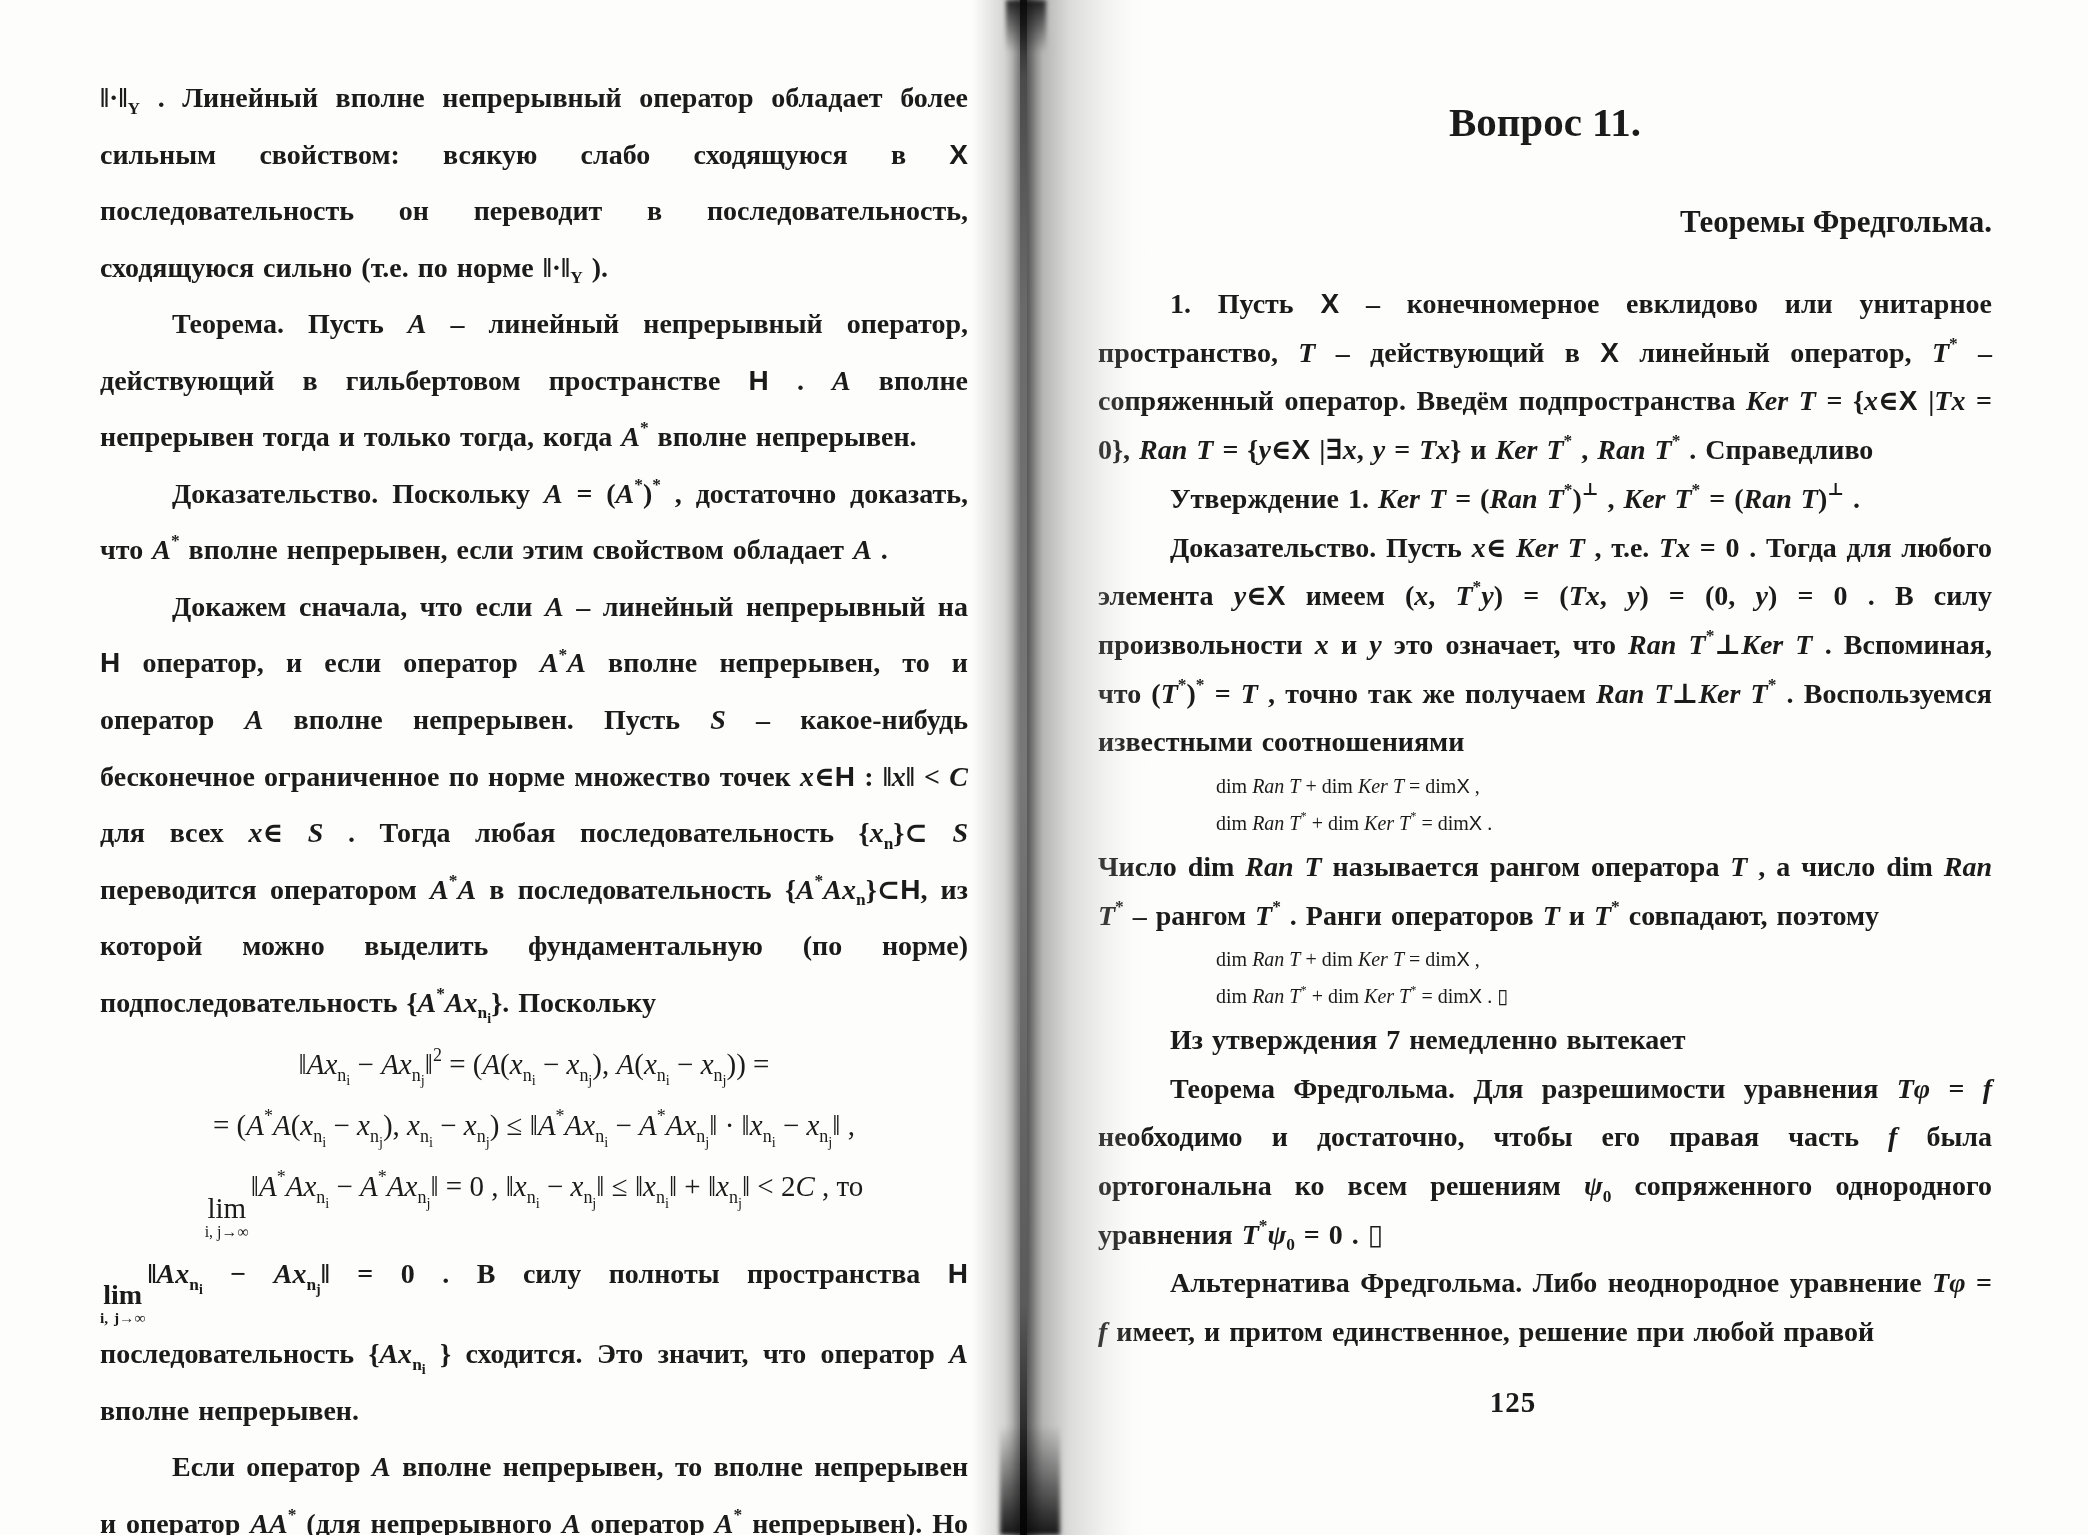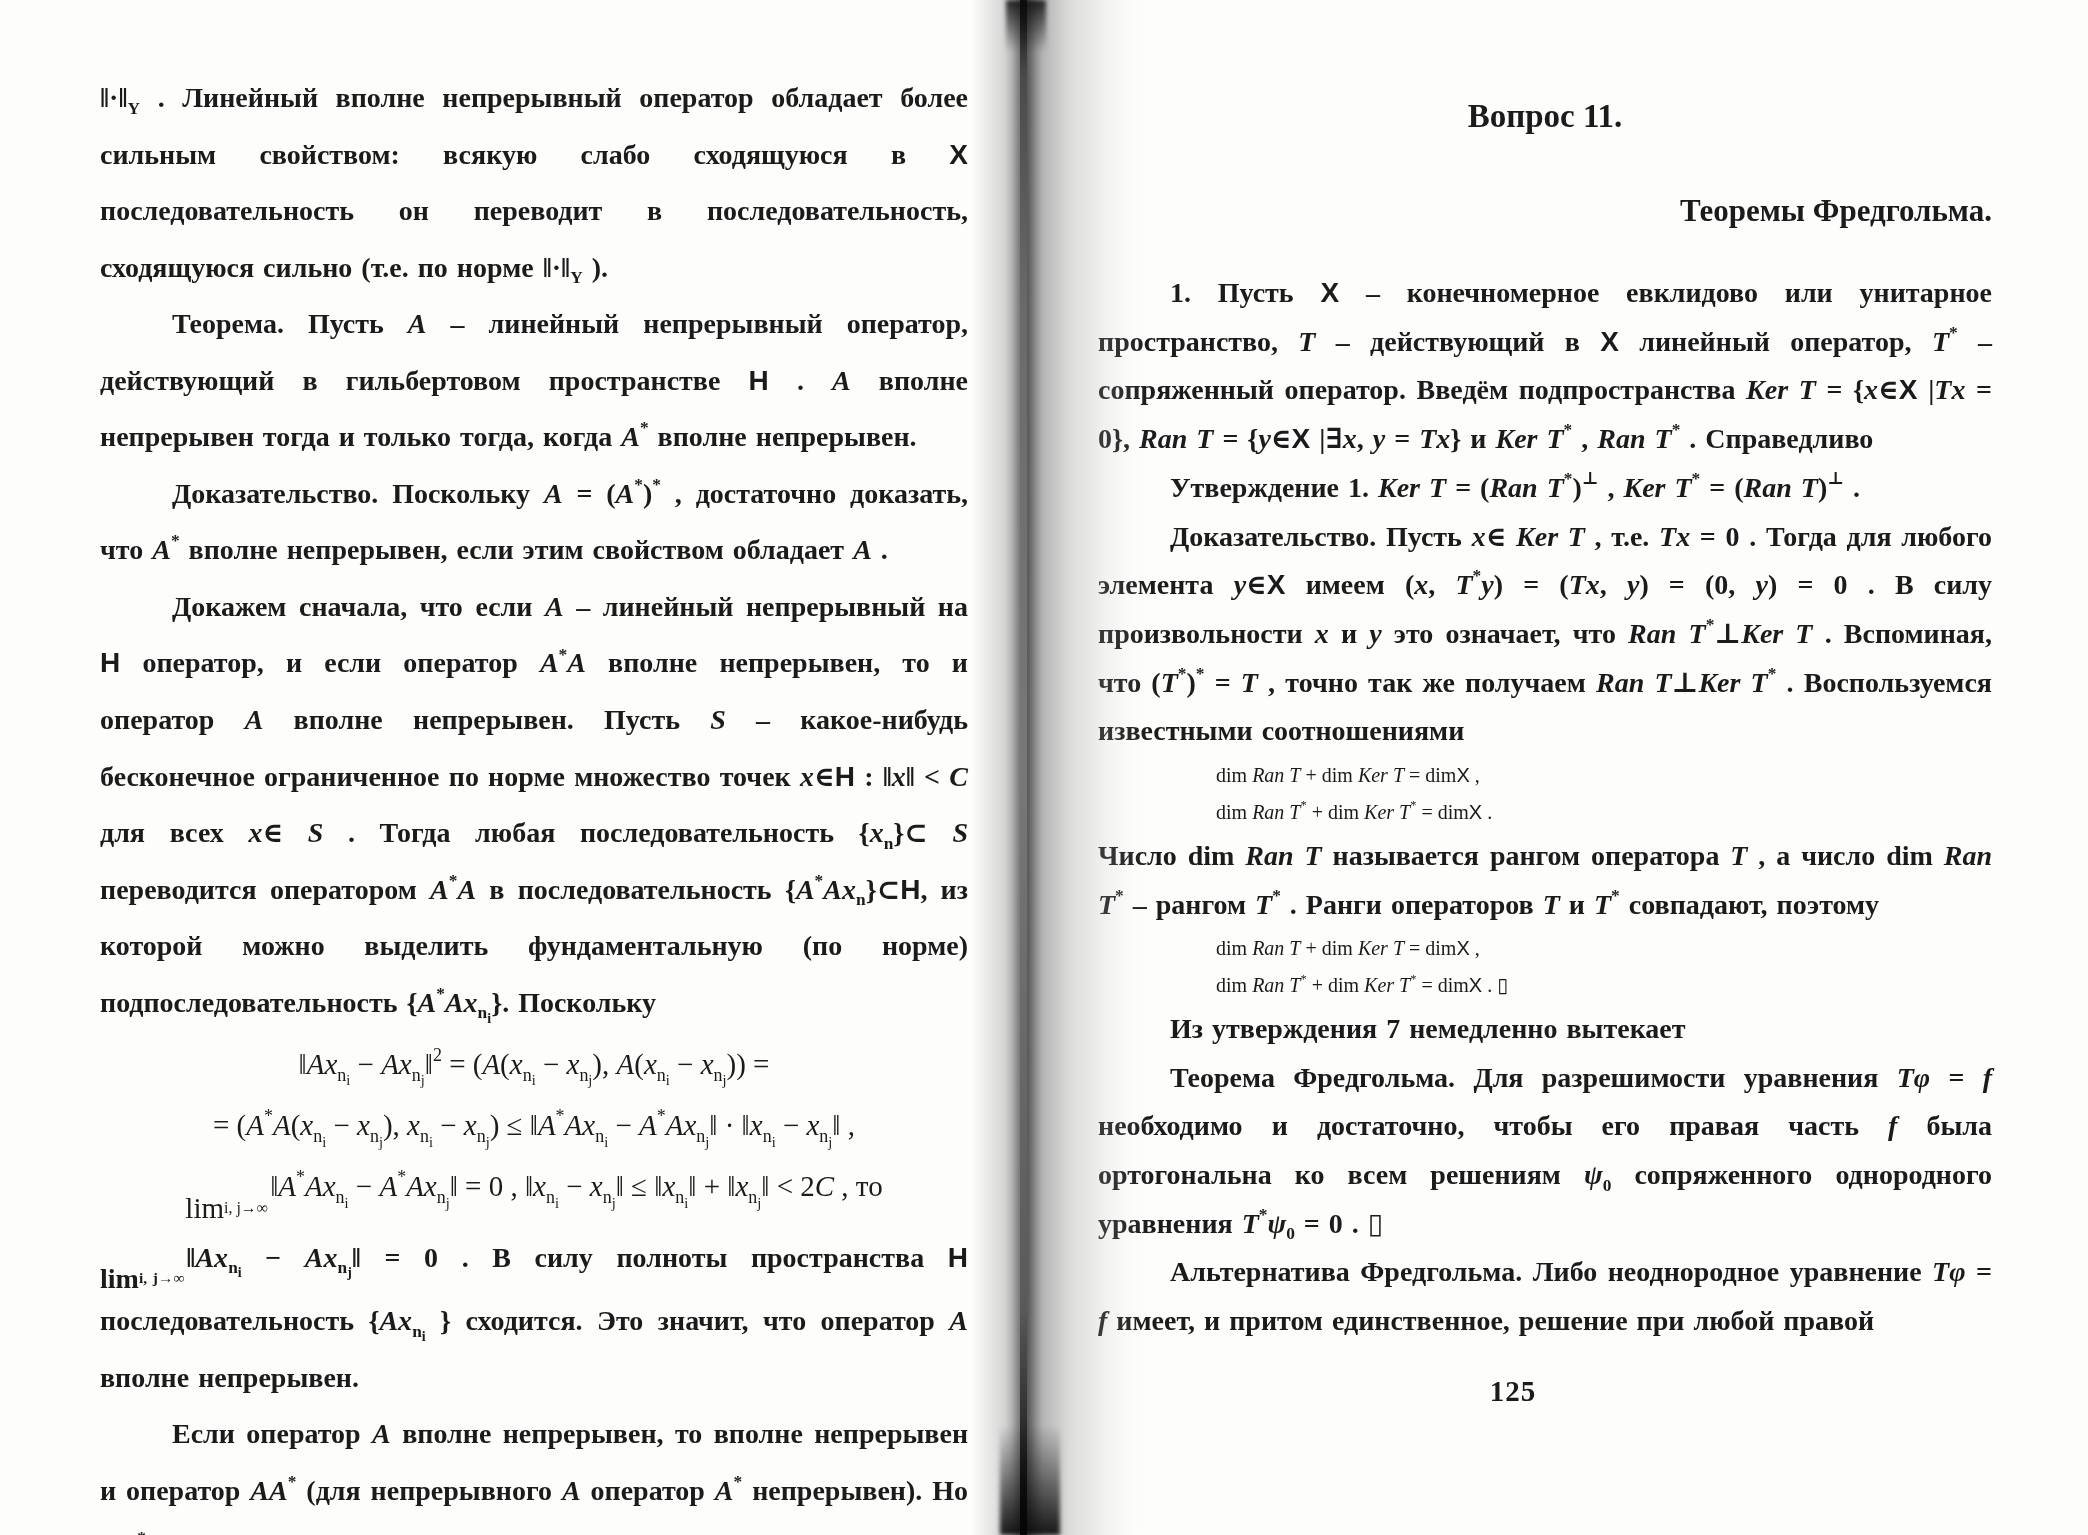--- a/index.html
+++ b/index.html
@@ -15,33 +15,33 @@
   p{margin:0;padding:0;}
   .para{
     font-size:28px;line-height:2.02;text-align:justify;
     word-spacing:2px;
     font-weight:bold;
   }
   .right-page .para{line-height:1.74;}
   .ind{text-indent:72px;}
   .eq{font-size:29px;line-height:1.9;text-align:center;margin:6px 0;}
   .eq-left{font-size:20px;line-height:1.74;text-align:left;padding-left:118px;margin:2px 0;}
-  .title{font-size:33px;font-weight:bold;text-align:center;margin:28px 0 0 0;}
+  .title{font-size:41px;font-weight:bold;text-align:center;margin:28px 0 0 0;}
   .subtitle{font-size:31px;font-weight:bold;text-align:right;margin:58px 0 40px 0;}
   .pagenum{
     position:absolute;bottom:-62px;width:100%;text-align:center;
     font-size:29px;letter-spacing:1px;font-weight:bold;
   }
   .right-page .pagenum{transform:translateX(-32px);}
   sup{font-size:62%;line-height:0;position:relative;top:-0.15em;vertical-align:super;}
   sub{font-size:62%;line-height:0;position:relative;top:0.38em;vertical-align:baseline;}
   sub sub{font-size:80%;top:0.3em;}
   i.m{font-style:italic;}
   .sf{font-family:"Liberation Sans","DejaVu Sans",sans-serif;font-style:normal;}
-  .st{display:inline-flex;flex-direction:row;align-items:center;vertical-align:-0.75em;margin-right:2px;}
+  .st{display:inline-flex;flex-direction:column;align-items:center;vertical-align:-0.75em;margin-right:2px;}
   .st .top{line-height:1.05;}
   .st .bot{font-size:55%;line-height:1.05;}
   
   .gutter{
     position:absolute;left:972px;top:0;width:178px;height:1535px;pointer-events:none;
     background:linear-gradient(90deg,
       rgba(130,130,130,0) 0%,
       rgba(120,120,120,0.30) 18%,
       rgba(90,90,90,0.55) 27%,
       rgba(60,60,60,0.75) 31%,

